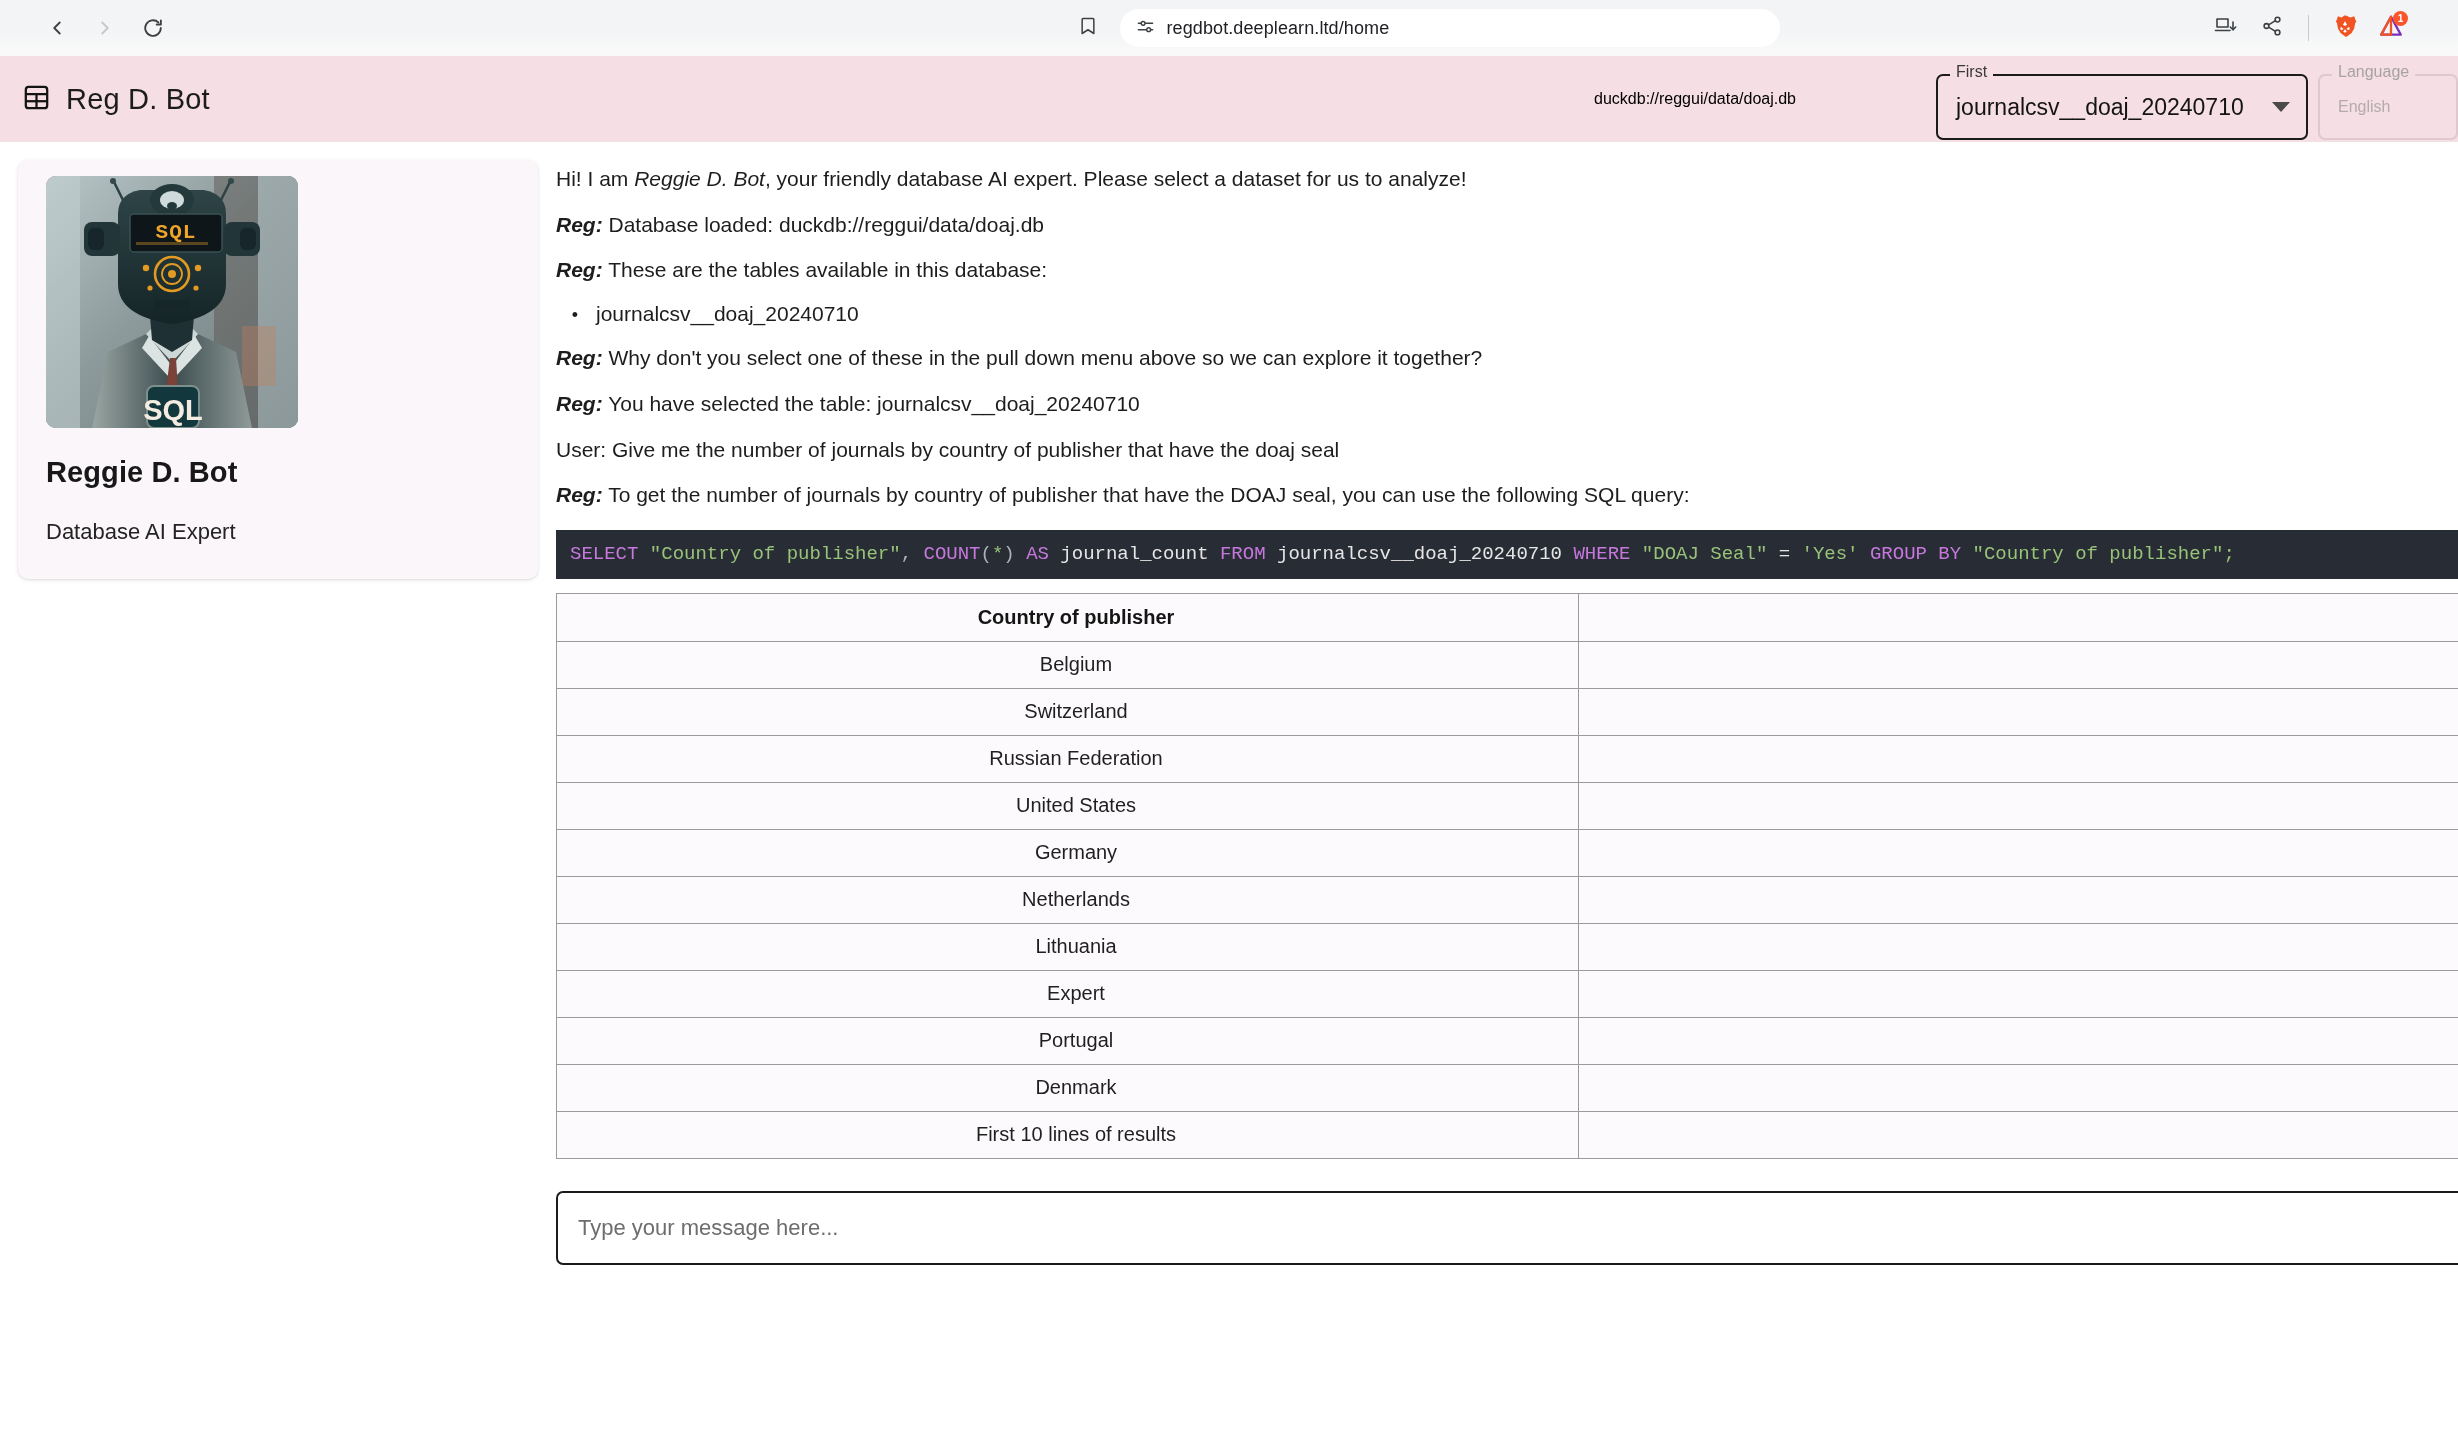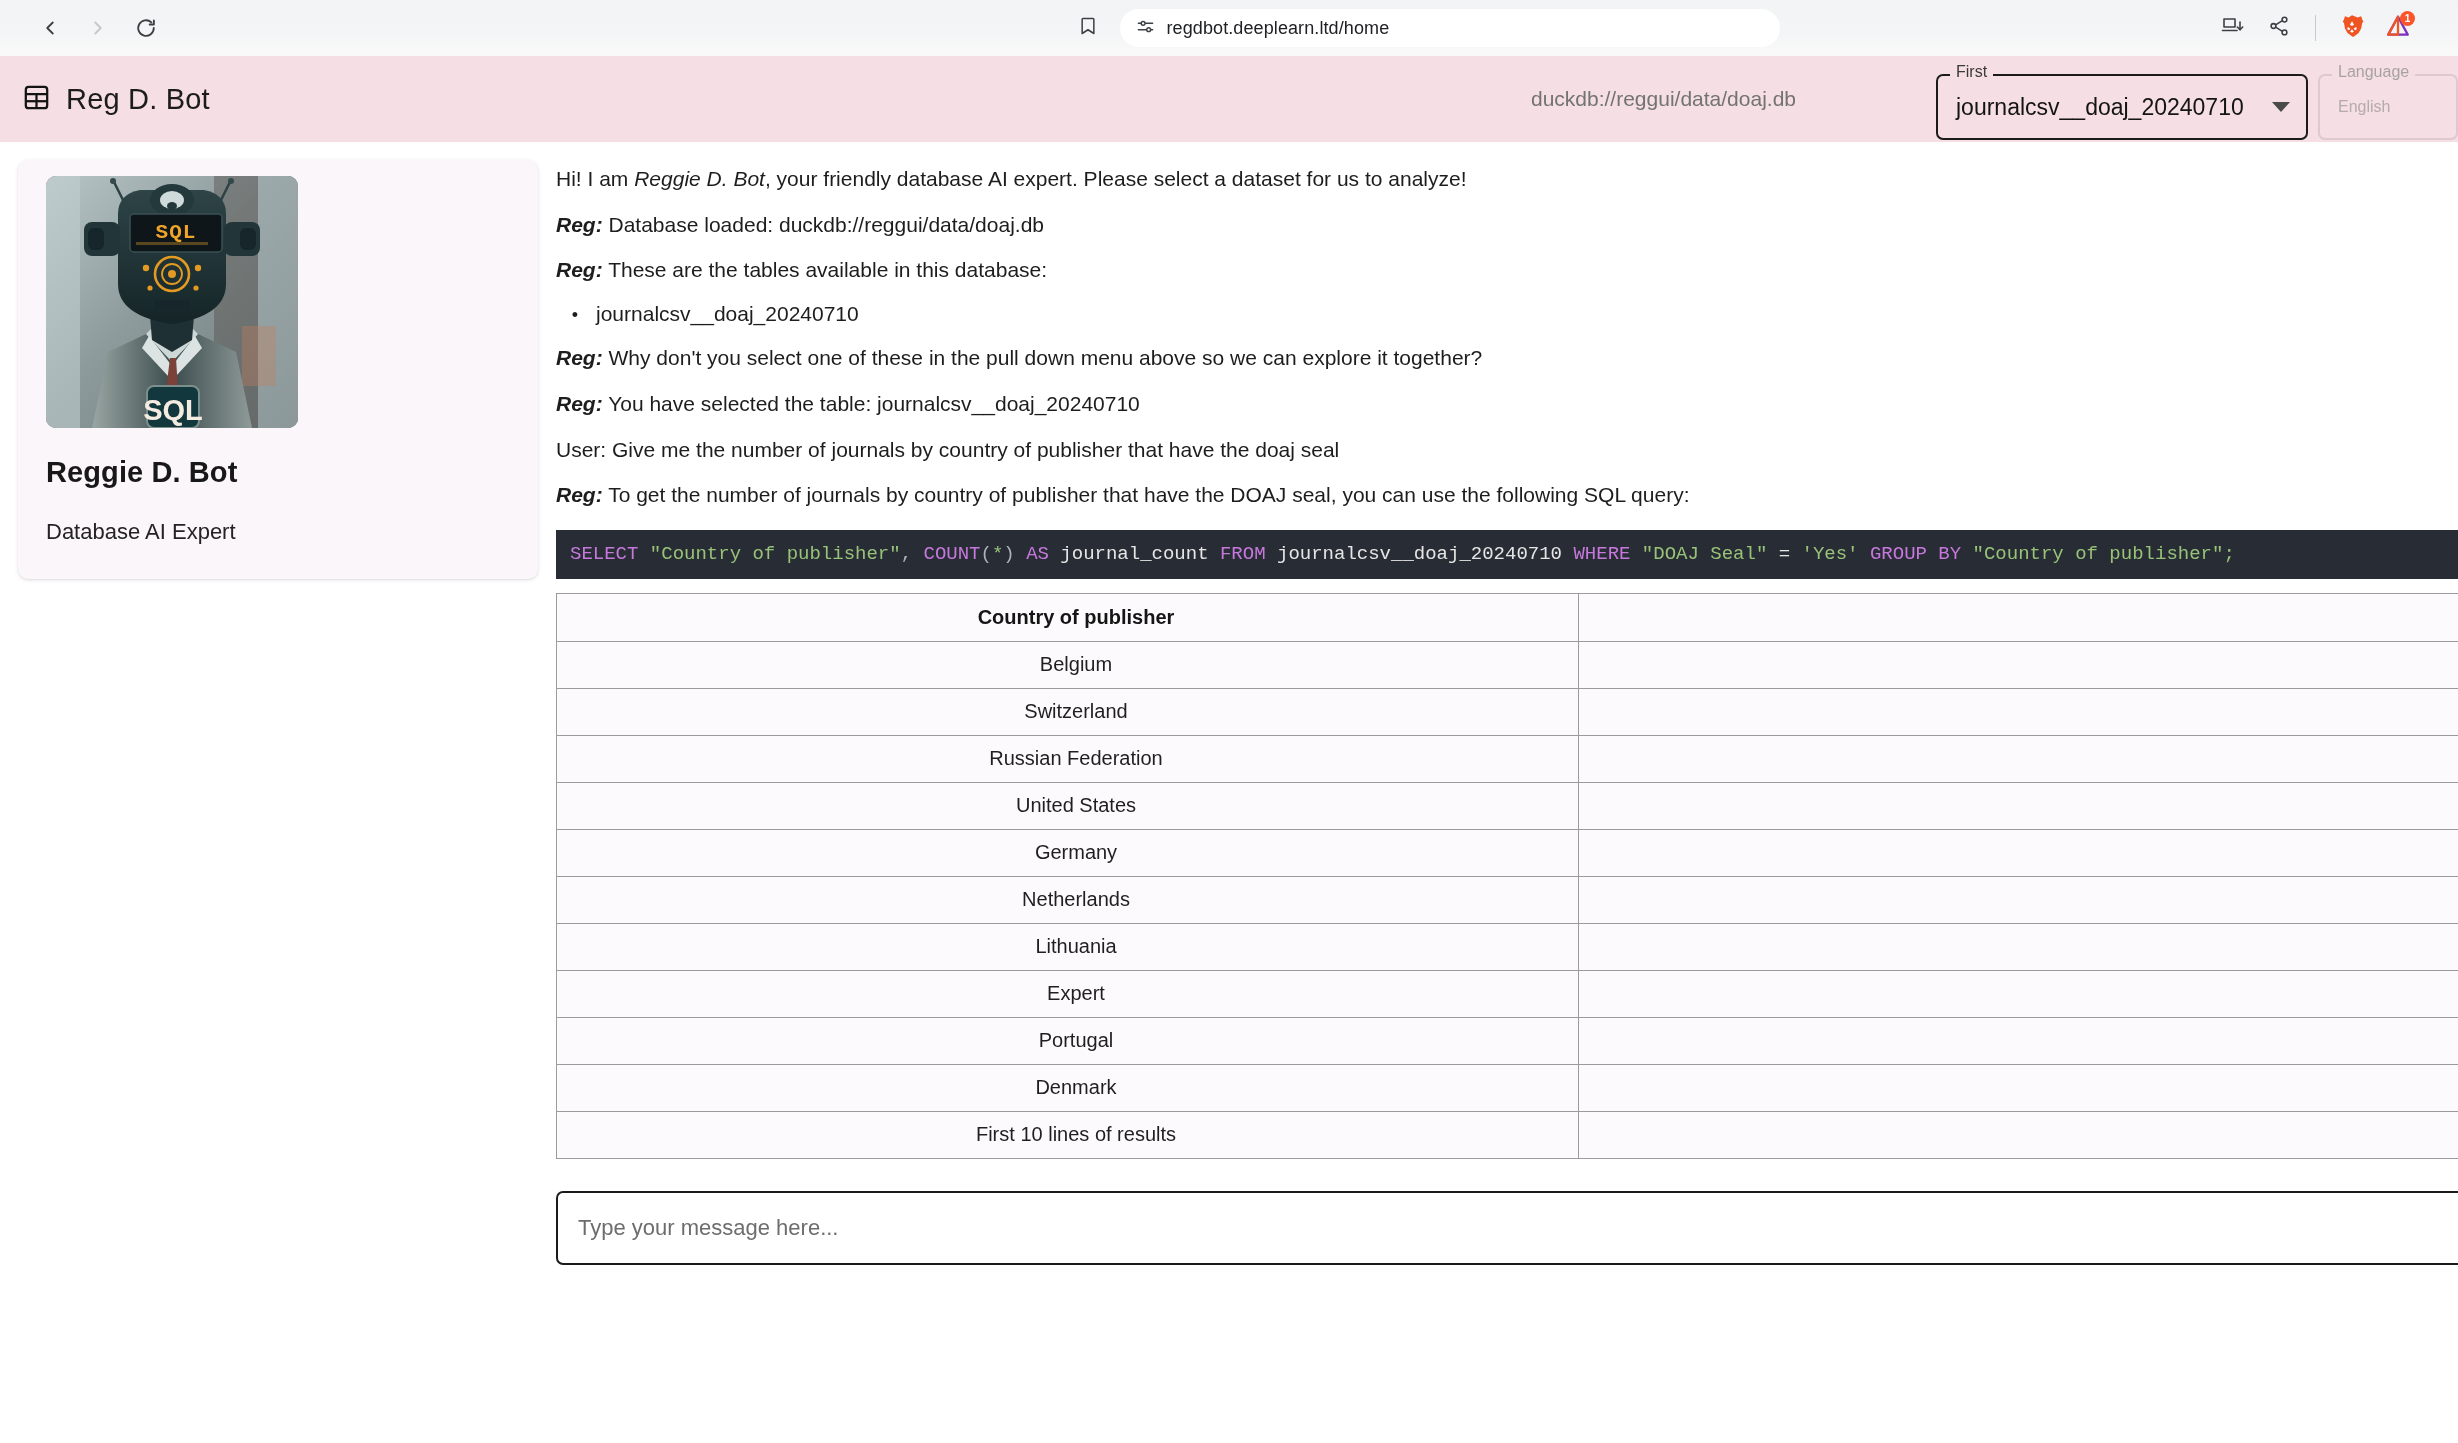--- a/index.html
+++ b/index.html
@@ -13,21 +13,21 @@
   }
 
   
   .browser-bar {
     position: relative;
     height: 56px;
     width: 100%;
     background: linear-gradient(to bottom, #f1f3f4 0%, #f4f5f6 60%, #fafafa 100%);
     display: flex;
     align-items: center;
-    padding: 0 22px;
+    padding: 0 29px;
   }
   .nav-group { display: flex; align-items: center; gap: 8px; margin-left: 8px; }
   .nav-btn {
     width: 40px; height: 40px;
     display: flex; align-items: center; justify-content: center;
     border-radius: 50%;
     cursor: pointer;
   }
   .nav-btn svg { display: block; }
 
@@ -119,22 +119,22 @@
   }
   .app-title {
     font-size: 29px;
     color: #1c1c1c;
     margin-left: 10px;
     font-weight: 400;
     letter-spacing: 0.2px;
   }
   .header-spacer { flex: 1; }
   .db-uri {
-    font-size: 21px;
-    color: #737373;
+    font-size: 16px;
+    color: #000000;
     white-space: nowrap;
     text-align: center;
   }
   .header-controls {
     display: flex;
     align-items: flex-start;
     gap: 10px;
     margin-left: 140px;
     margin-right: 0px;
     height: 100%;

